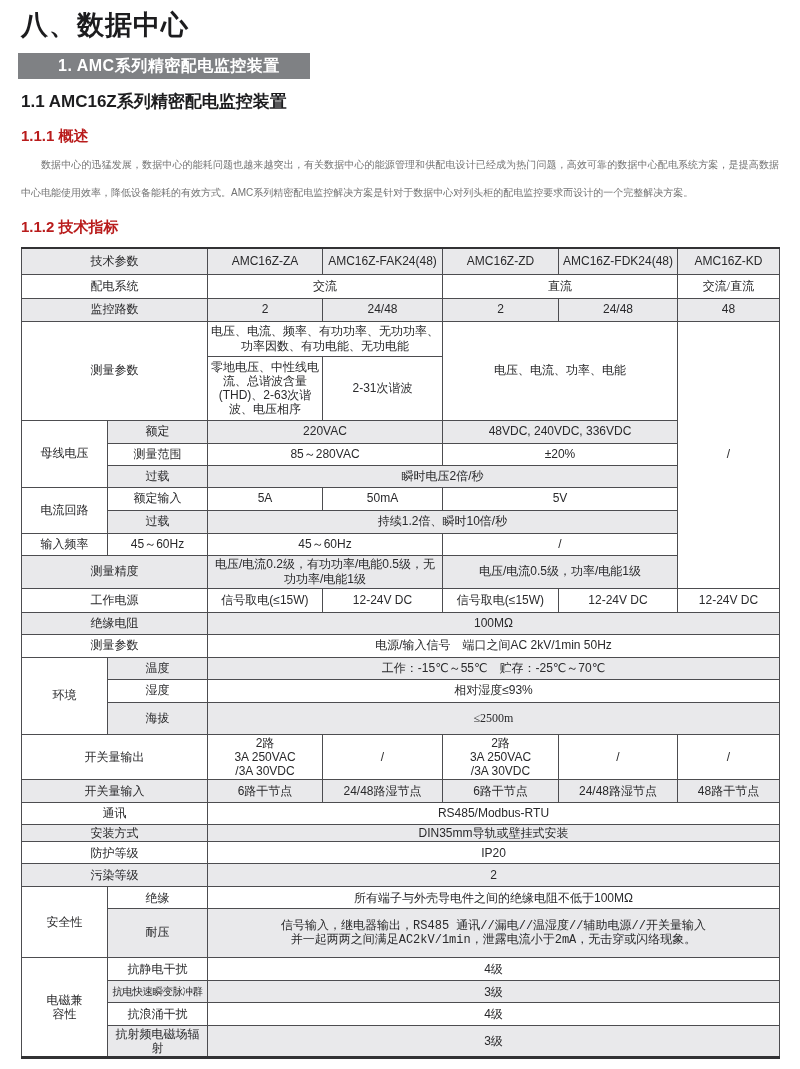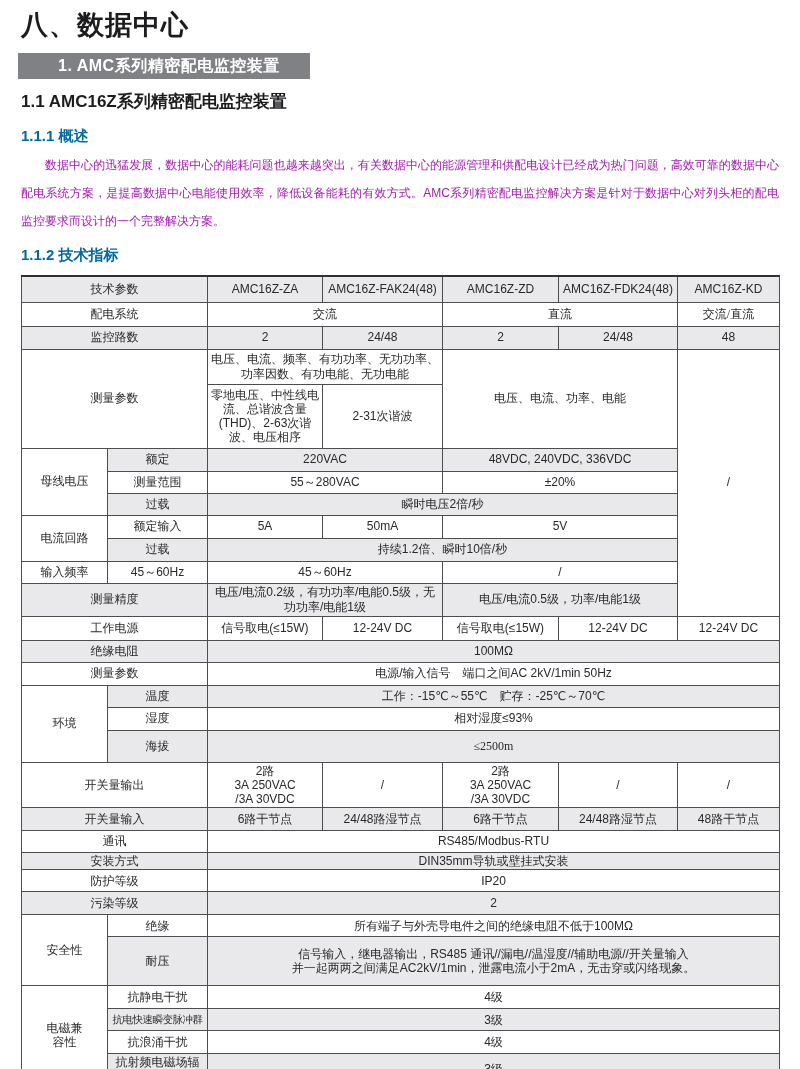--- a/index.html
+++ b/index.html
@@ -17,26 +17,26 @@
   .section-bar{
     margin:11px 0 0 -3px;width:292px;height:26px;box-sizing:border-box;
     padding:3px 0 0 9px;
     font-size:16px;font-weight:700;letter-spacing:0.5px;
     color:#ffffff;
   }
   .subsection-title{
     font-size:17px;font-weight:700;margin:12px 0 0 0;line-height:22px;color:#1c1c1e;
   }
   .block-heading{
-    font-size:15px;font-weight:700;margin:13px 0 0 0;line-height:19px;color:#0369a1;
+    font-size:15px;font-weight:700;margin:13px 0 0 0;line-height:19px;color:#b91c1c;
   }
   .overview-paragraph{
     margin:6px 0 0 0;
-    font-size:12px;line-height:28px;
-    text-align:justify;text-indent:2em;color:#a21caf;
+    font-size:10px;line-height:28px;
+    text-align:justify;text-indent:2em;color:#737373;
   }
   .specs-heading{margin-top:10px;}
   table.specs{
     margin-top:11px;
     width:758px;table-layout:fixed;border-collapse:collapse;
     font-size:12px;color:#29292b;
     border-top:2px solid #323234;
     border-bottom:3px solid #323234;
     border-left:1px solid #4d4d50;
     border-right:1px solid #4d4d50;
@@ -111,21 +111,21 @@
           <td>2-31次谐波</td>
         </tr>
         <tr style="height: 23px;">
           <td rowspan="3">母线电压</td>
           <td class="shaded">额定</td>
           <td colspan="2" class="shaded">220VAC</td>
           <td colspan="2" class="shaded">48VDC, 240VDC, 336VDC</td>
         </tr>
         <tr style="height: 22px;">
           <td>测量范围</td>
-          <td colspan="2">55～280VAC</td>
+          <td colspan="2">85～280VAC</td>
           <td colspan="2">±20%</td>
         </tr>
         <tr style="height: 22px;">
           <td class="shaded">过载</td>
           <td colspan="4" class="shaded">瞬时电压2倍/秒</td>
         </tr>
         <tr style="height: 23px;">
           <td rowspan="2">电流回路</td>
           <td>额定输入</td>
           <td>5A</td>
@@ -210,21 +210,21 @@
         </tr>
         <tr style="height: 23px;">
           <td colspan="2" class="shaded">污染等级</td>
           <td colspan="5" class="shaded">2</td>
         </tr>
         <tr style="height: 22px;">
           <td rowspan="2">安全性</td>
           <td>绝缘</td>
           <td colspan="5">所有端子与外壳导电件之间的绝缘电阻不低于100MΩ</td>
         </tr>
-        <tr style="height: 49px;">
+        <tr style="height: 49px; font-family: Liberation Mono, monospace;">
           <td class="shaded">耐压</td>
           <td colspan="5" class="shaded">信号输入，继电器输出，RS485 通讯//漏电//温湿度//辅助电源//开关量输入
 并一起两两之间满足AC2kV/1min，泄露电流小于2mA，无击穿或闪络现象。</td>
         </tr>
         <tr style="height: 23px;">
           <td rowspan="4">电磁兼
 容性</td>
           <td>抗静电干扰</td>
           <td colspan="5">4级</td>
         </tr>

